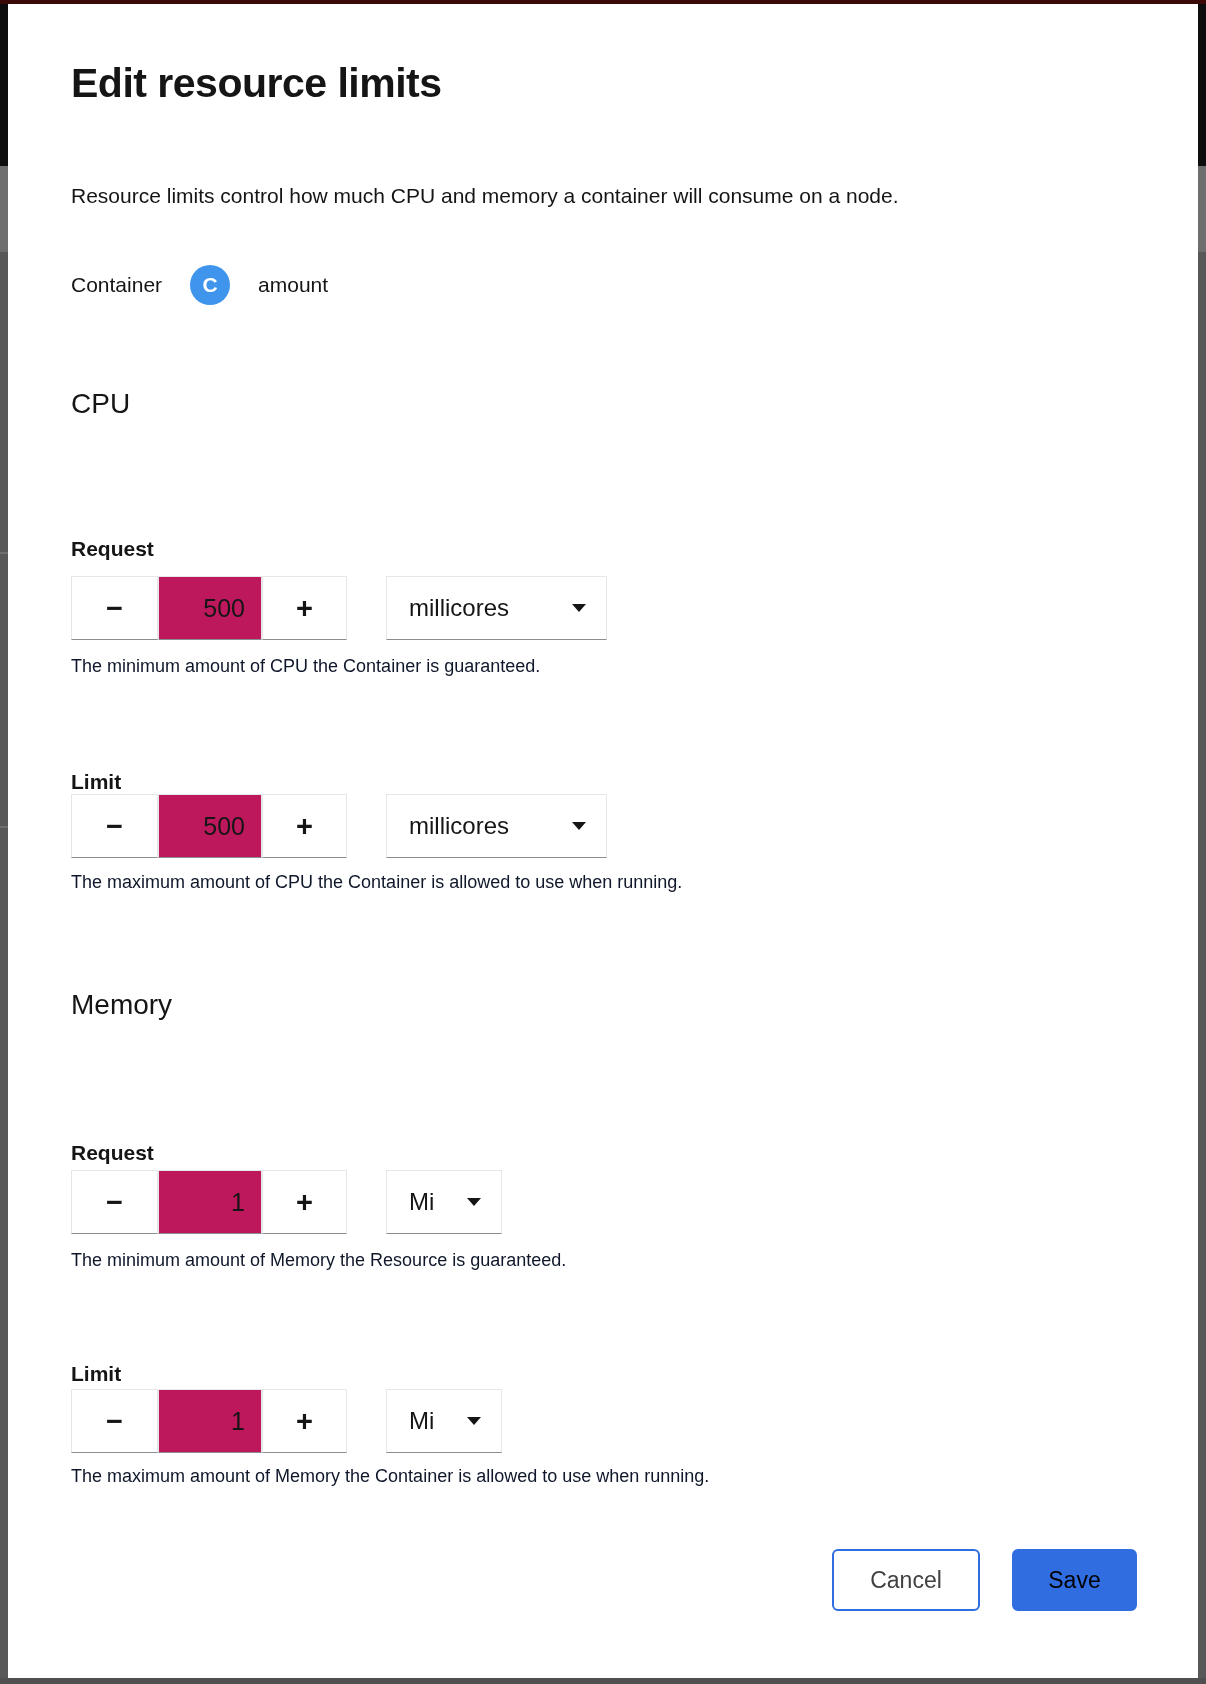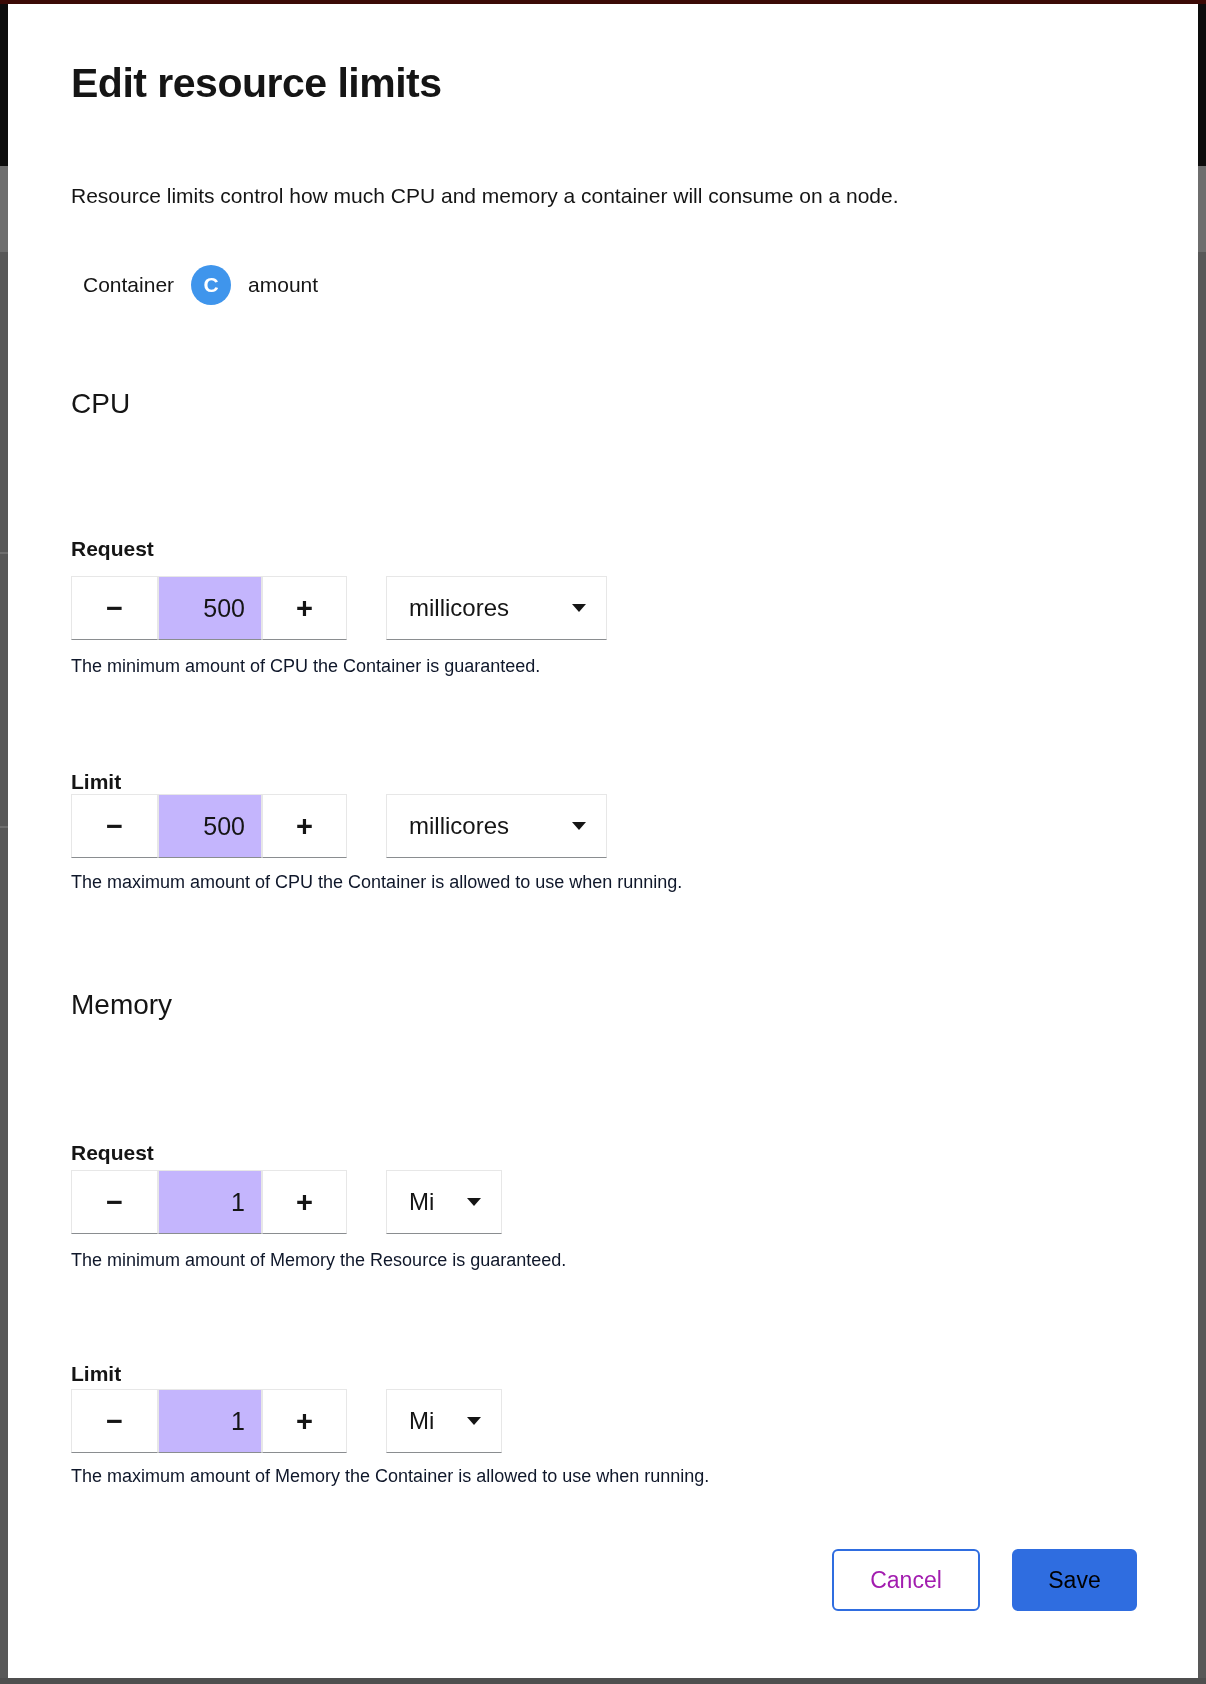--- a/index.html
+++ b/index.html
@@ -16,21 +16,21 @@
   .edge-left   { left:0; }
   .edge-right  { left:1198px; }
   .edge-side .seg-black { position:absolute; top:0; left:0; width:100%; height:162px; background:#0d0d0d; }
   .edge-side .seg-mid   { position:absolute; top:162px; left:0; width:100%; height:86px; background:#6e6e6e; }
   .edge-side .seg-line1 { position:absolute; top:548px; left:0; width:100%; height:2px; background:#6f6f6f; }
   .edge-side .seg-line2 { position:absolute; top:822px; left:0; width:100%; height:2px; background:#6f6f6f; }
   
   .modal { position:absolute; left:8px; top:4px; width:1190px; height:1674px; background:#fff; }
   .modal-title { position:absolute; left:63px; top:56px; font-size:41px; font-weight:700; letter-spacing:-0.5px; }
   .modal-desc  { position:absolute; left:63px; top:180px; font-size:21px; }
-  .container-row { position:absolute; left:75px; top:260px; height:42px; display:flex; align-items:center; gap:17px; font-size:21px; }
+  .container-row { position:absolute; left:63px; top:260px; height:42px; display:flex; align-items:center; gap:28px; font-size:21px; }
   .badge {
     width:40px; height:40px; border-radius:50%; background:#3f95ec;
     color:#fff; font-size:21px; font-weight:700;
     display:flex; align-items:center; justify-content:center;
   }
   .section-heading { position:absolute; left:63px; font-size:28px; font-weight:400; }
   .h-cpu { top:384px; }
   .h-mem { top:985px; }
   .field-label { position:absolute; left:63px; font-size:21px; font-weight:700;margin-top:24px; }
   .help-text   { position:absolute; left:63px; font-size:18px; color:#0f172a;text-align:right; }
@@ -38,21 +38,21 @@
   
   .stepper { display:flex; }
   .step-btn {
     width:87px; height:64px; background:#fff; cursor:pointer;
     border:1px solid #e7e7e7; border-bottom-color:#8a8d90;
     display:flex; align-items:center; justify-content:center;
     font-size:29px; font-weight:700; color:#151515;
   }
   .step-plus { width:85px; }
   .step-value {
-    width:104px; height:64px; background:#c4b5fd;
+    width:104px; height:64px; background:#be185d;
     border:1px solid #e7e7e7; border-bottom-color:#8a8d90;
     display:flex; align-items:center; justify-content:flex-end;
     padding-right:16px; font-size:25px;
   }
   
   .unit-dd {
     height:64px; margin-left:39px; background:#fff; cursor:pointer;
     border:1px solid #e7e7e7; border-bottom-color:#8a8d90;
     display:flex; align-items:center; justify-content:space-between;
     padding:0 20px 0 22px; font-size:24px;
@@ -67,21 +67,21 @@
   
   .r1-label{top:509px;} .r1-row{top:572px;} .r1-help{top:652px;}
   .r2-label{top:742px;} .r2-row{top:790px;} .r2-help{top:868px;}
   .r3-label{top:1113px;} .r3-row{top:1166px;} .r3-help{top:1246px;}
   .r4-label{top:1334px;} .r4-row{top:1385px;} .r4-help{top:1462px;}
   
   .footer { position:absolute; top:1545px; right:61px; display:flex; gap:32px; }
   .btn { height:62px; border-radius:6px; font-size:23px; cursor:pointer;
          display:flex; align-items:center; justify-content:center;
          font-family:"Liberation Sans", sans-serif; }
-  .btn-cancel { width:148px; background:#fff; border:2px solid #2f6de0; color:#a21caf; }
+  .btn-cancel { width:148px; background:#fff; border:2px solid #2f6de0; color:#404040; }
   .btn-save   { width:125px; background:#2f6de0; border:2px solid #2f6de0; color:#000000; }
 </style>
 </head>
 <body>
 
 <div class="screen">
 
   <div class="edge-top"></div>
   <div class="edge-side edge-left">
     <div class="seg-black"></div>

